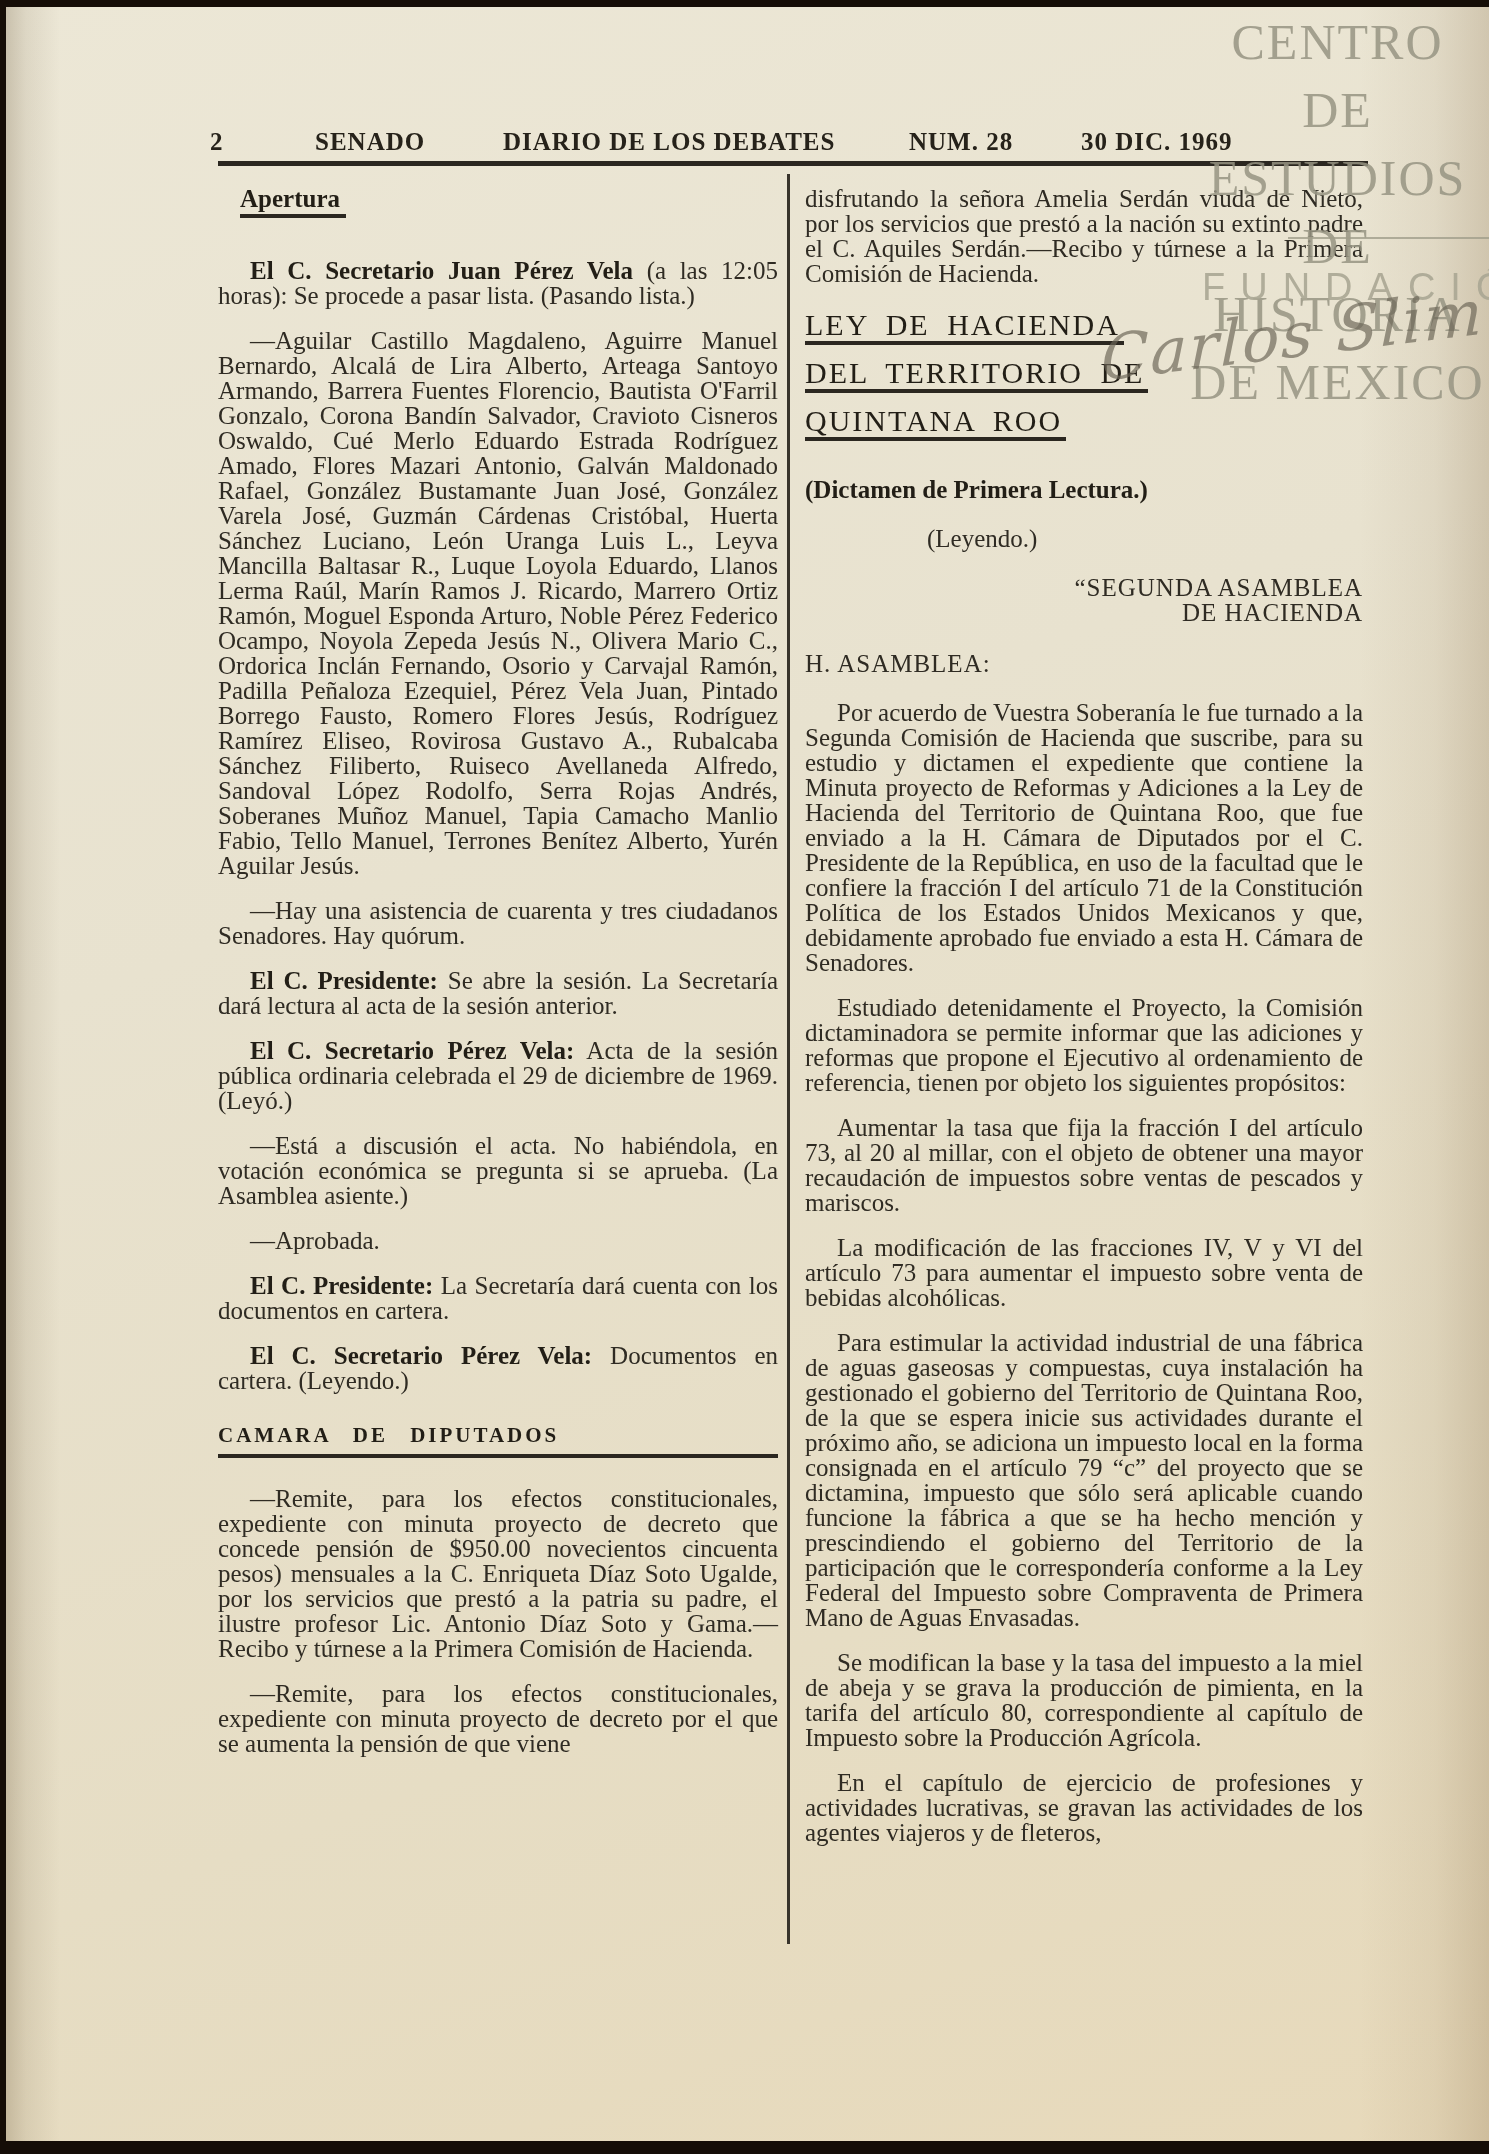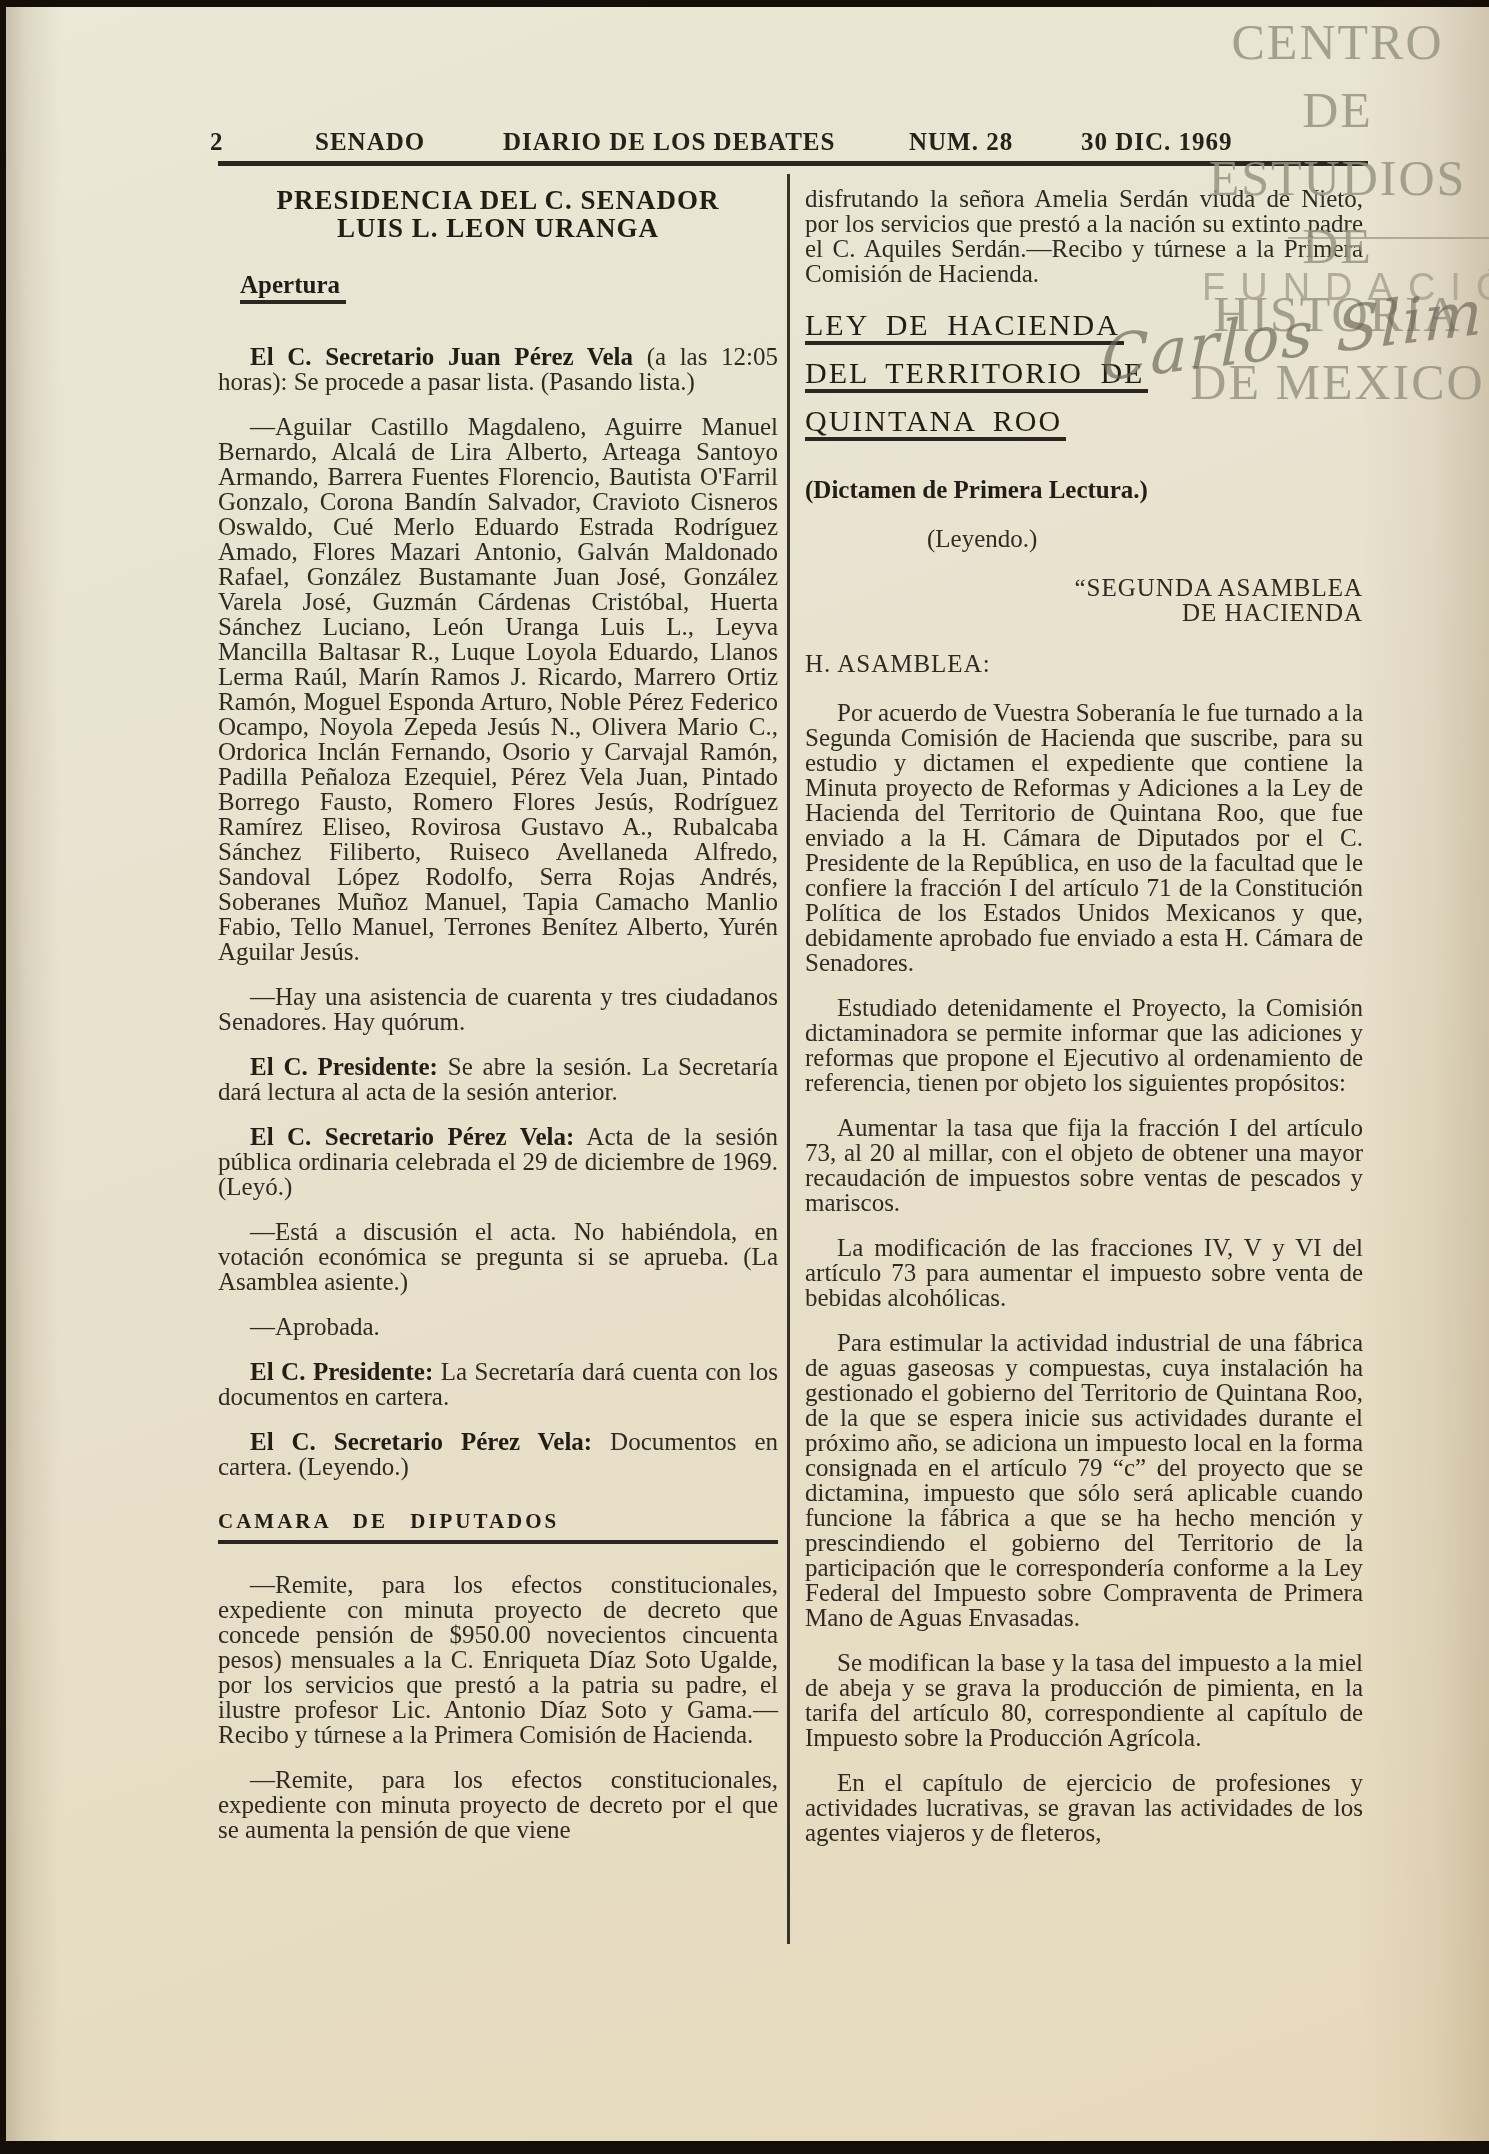--- a/index.html
+++ b/index.html
@@ -74,24 +74,20 @@
     <span class="mh-num">2</span>
     <span class="mh-chamber">SENADO</span>
     <span class="mh-title">DIARIO DE LOS DEBATES</span>
     <span class="mh-issue">NUM. 28</span>
     <span class="mh-date">30 DIC. 1969</span>
   </div>
   <div class="head-rule"></div>
   <div class="divider"></div>
 
   <div class="col col-left">
-    <div class="center-heading">
-      <span>PRESIDENCIA DEL C. SENADOR</span><br>
-      <span>LUIS L. LEON URANGA</span>
-    </div>
     <div class="subheading">
       <span>Apertura</span>
     </div>
     <p><b class="lead">El C. Secretario Juan Pérez Vela</b><span> (a las 12:05 horas): Se procede a pasar lista. (Pasando lista.)</span></p>
     <p>—Aguilar Castillo Magdaleno, Aguirre Manuel Bernardo, Alcalá de Lira Alberto, Arteaga Santoyo Armando, Barrera Fuentes Florencio, Bautista O'Farril Gonzalo, Corona Bandín Salvador, Cravioto Cisneros Oswaldo, Cué Merlo Eduardo Estrada Rodríguez Amado, Flores Mazari Antonio, Galván Maldonado Rafael, González Bustamante Juan José, González Varela José, Guzmán Cárdenas Cristóbal, Huerta Sánchez Luciano, León Uranga Luis L., Leyva Mancilla Baltasar R., Luque Loyola Eduardo, Llanos Lerma Raúl, Marín Ramos J. Ricardo, Marrero Ortiz Ramón, Moguel Esponda Arturo, Noble Pérez Federico Ocampo, Noyola Zepeda Jesús N., Olivera Mario C., Ordorica Inclán Fernando, Osorio y Carvajal Ramón, Padilla Peñaloza Ezequiel, Pérez Vela Juan, Pintado Borrego Fausto, Romero Flores Jesús, Rodríguez Ramírez Eliseo, Rovirosa Gustavo A., Rubalcaba Sánchez Filiberto, Ruiseco Avellaneda Alfredo, Sandoval López Rodolfo, Serra Rojas Andrés, Soberanes Muñoz Manuel, Tapia Camacho Manlio Fabio, Tello Manuel, Terrones Benítez Alberto, Yurén Aguilar Jesús.</p>
     <p>—Hay una asistencia de cuarenta y tres ciudadanos Senadores. Hay quórum.</p>
     <p><b class="lead">El C. Presidente:</b><span> Se abre la sesión. La Secretaría dará lectura al acta de la sesión anterior.</span></p>
     <p><b class="lead">El C. Secretario Pérez Vela:</b><span> Acta de la sesión pública ordinaria celebrada el 29 de diciembre de 1969. (Leyó.)</span></p>
     <p>—Está a discusión el acta. No habiéndola, en votación económica se pregunta si se aprueba. (La Asamblea asiente.)</p>
     <p>—Aprobada.</p>

